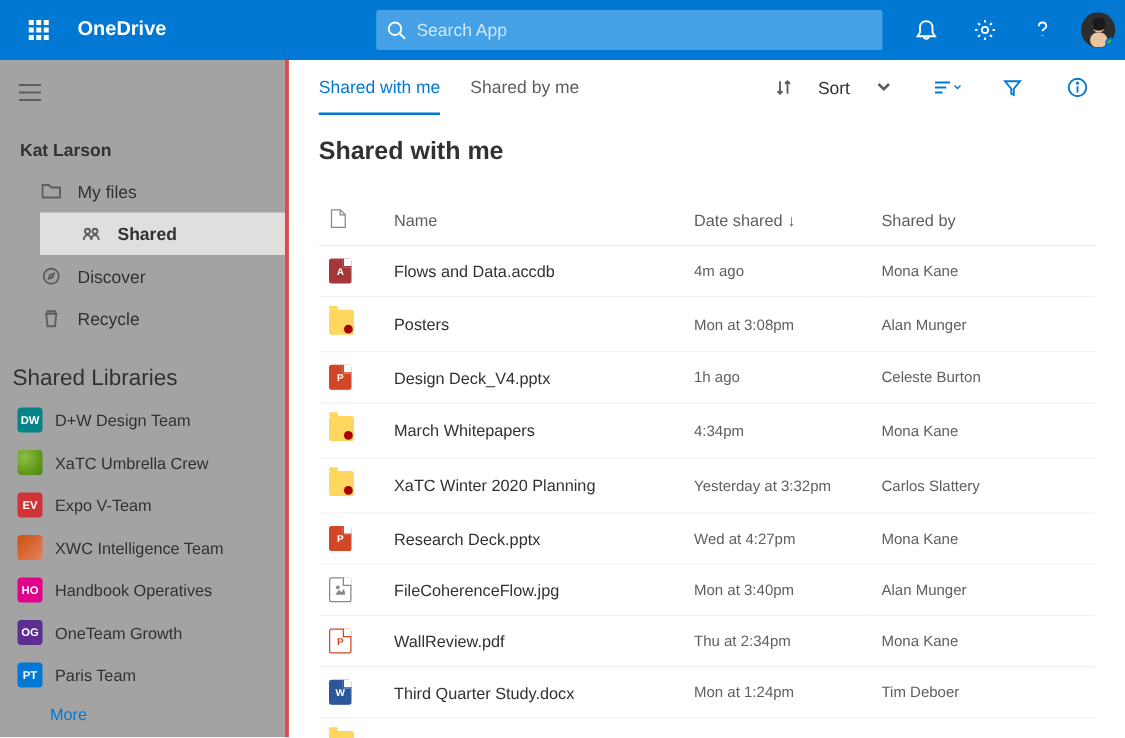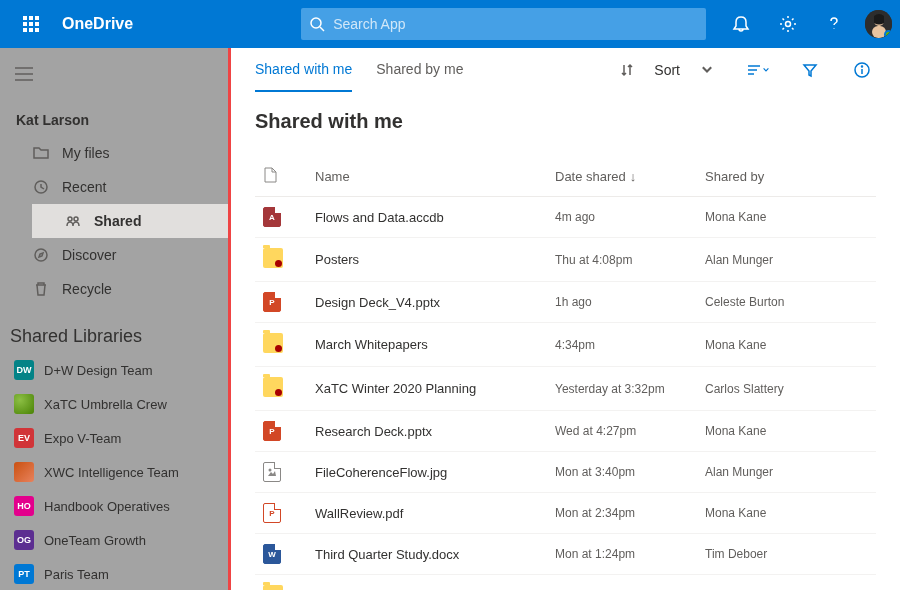--- a/index.html
+++ b/index.html
@@ -140,29 +140,20 @@
     <div class="user-label">Kat Larson</div>
     <div id="nav-list">
         <div class="nav-item">
           <span class="nav-icon">
             <svg viewBox="0 0 16 16">
               <path d="M1 3 L6 3 L8 5 L15 5 L15 13 L1 13 Z"></path>
             </svg>
           </span>
           <span>My files</span>
         </div>
-        <div class="nav-item">
-          <span class="nav-icon">
-            <svg viewBox="0 0 16 16">
-              <circle cx="8" cy="8" r="6"></circle>
-              <path d="M8 5 L8 8 L11 10"></path>
-            </svg>
-          </span>
-          <span>Recent</span>
-        </div>
         <div class="nav-item active">
           <span class="nav-icon">
             <svg viewBox="0 0 16 16">
               <circle cx="5" cy="6" r="2"></circle>
               <circle cx="11" cy="6" r="2"></circle>
               <path d="M2 13 C2 10 4 9 5 9 C6 9 8 10 8 13 M8 13 C8 10 10 9 11 9 C12 9 14 10 14 13"></path>
             </svg>
           </span>
           <span>Shared</span>
         </div>
@@ -280,21 +271,21 @@
               <td>
                 <span class="file-icon fi-box fi-access">A</span>
               </td>
               <td>Flows and Data.accdb</td>
               <td class="date">4m ago</td>
               <td class="by">Mona Kane</td>
             </tr>
             <tr>
               <td><span class="file-icon fi-folder fi-folder-shared"></span></td>
               <td>Posters</td>
-              <td class="date">Thu at 4:08pm</td>
+              <td class="date">Mon at 3:08pm</td>
               <td class="by">Alan Munger</td>
             </tr>
             <tr>
               <td>
                 <span class="file-icon fi-box fi-ppt">P</span>
               </td>
               <td>Design Deck_V4.pptx</td>
               <td class="date">1h ago</td>
               <td class="by">Celeste Burton</td>
             </tr>
@@ -329,21 +320,21 @@
               </td>
               <td>FileCoherenceFlow.jpg</td>
               <td class="date">Mon at 3:40pm</td>
               <td class="by">Alan Munger</td>
             </tr>
             <tr>
               <td>
                 <span class="file-icon fi-box fi-pdf">P</span>
               </td>
               <td>WallReview.pdf</td>
-              <td class="date">Mon at 2:34pm</td>
+              <td class="date">Thu at 2:34pm</td>
               <td class="by">Mona Kane</td>
             </tr>
             <tr>
               <td>
                 <span class="file-icon fi-box fi-word">W</span>
               </td>
               <td>Third Quarter Study.docx</td>
               <td class="date">Mon at 1:24pm</td>
               <td class="by">Tim Deboer</td>
             </tr>

